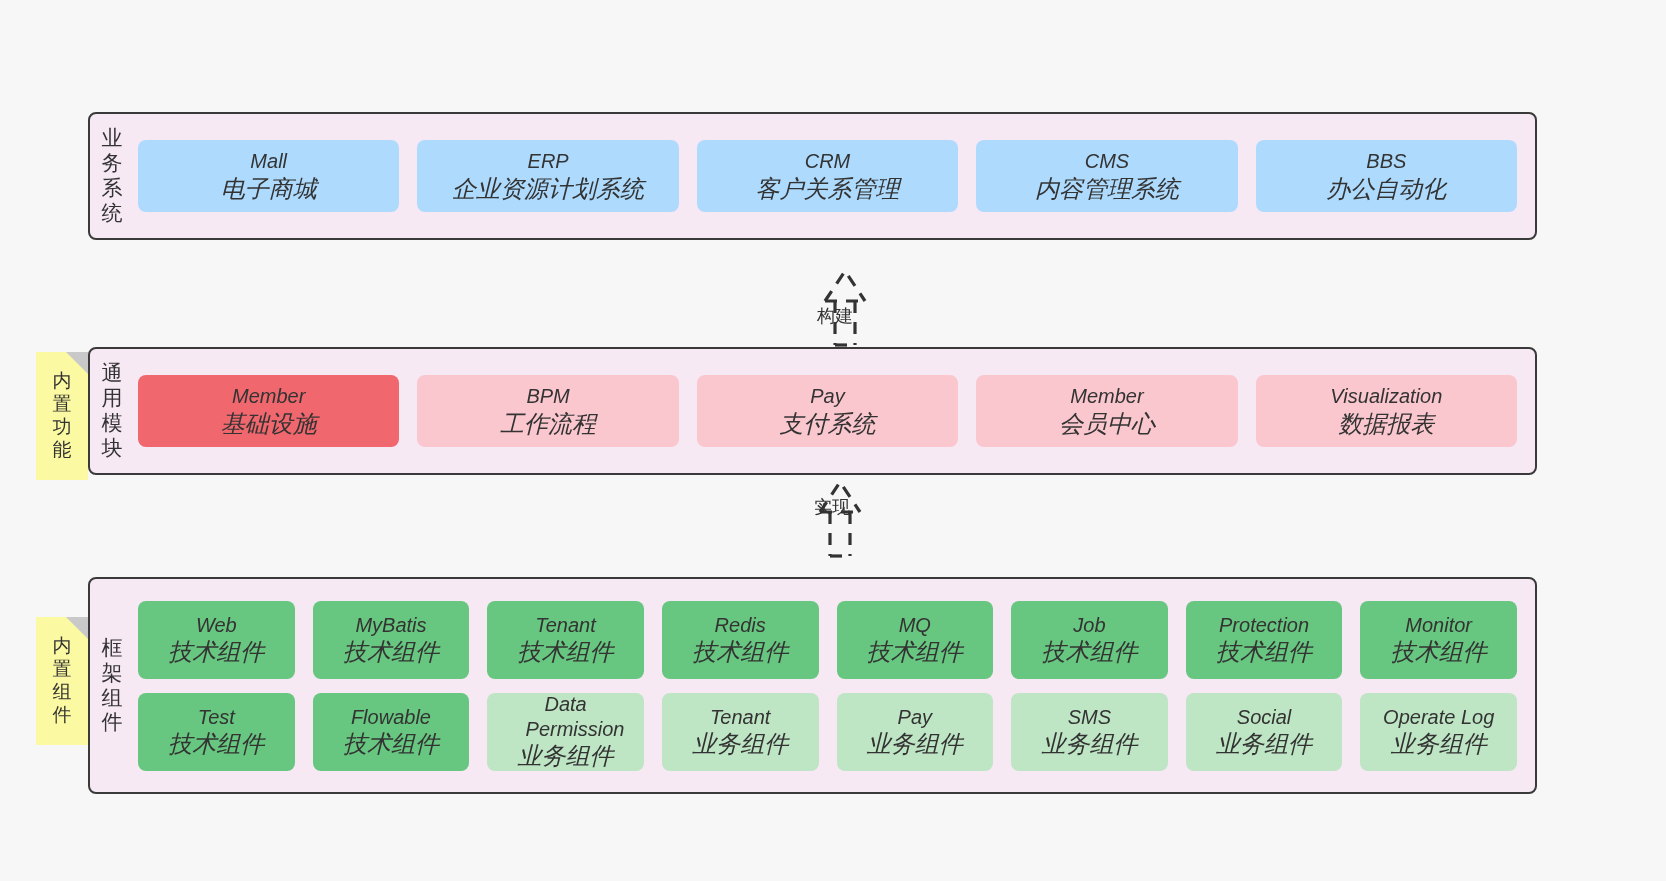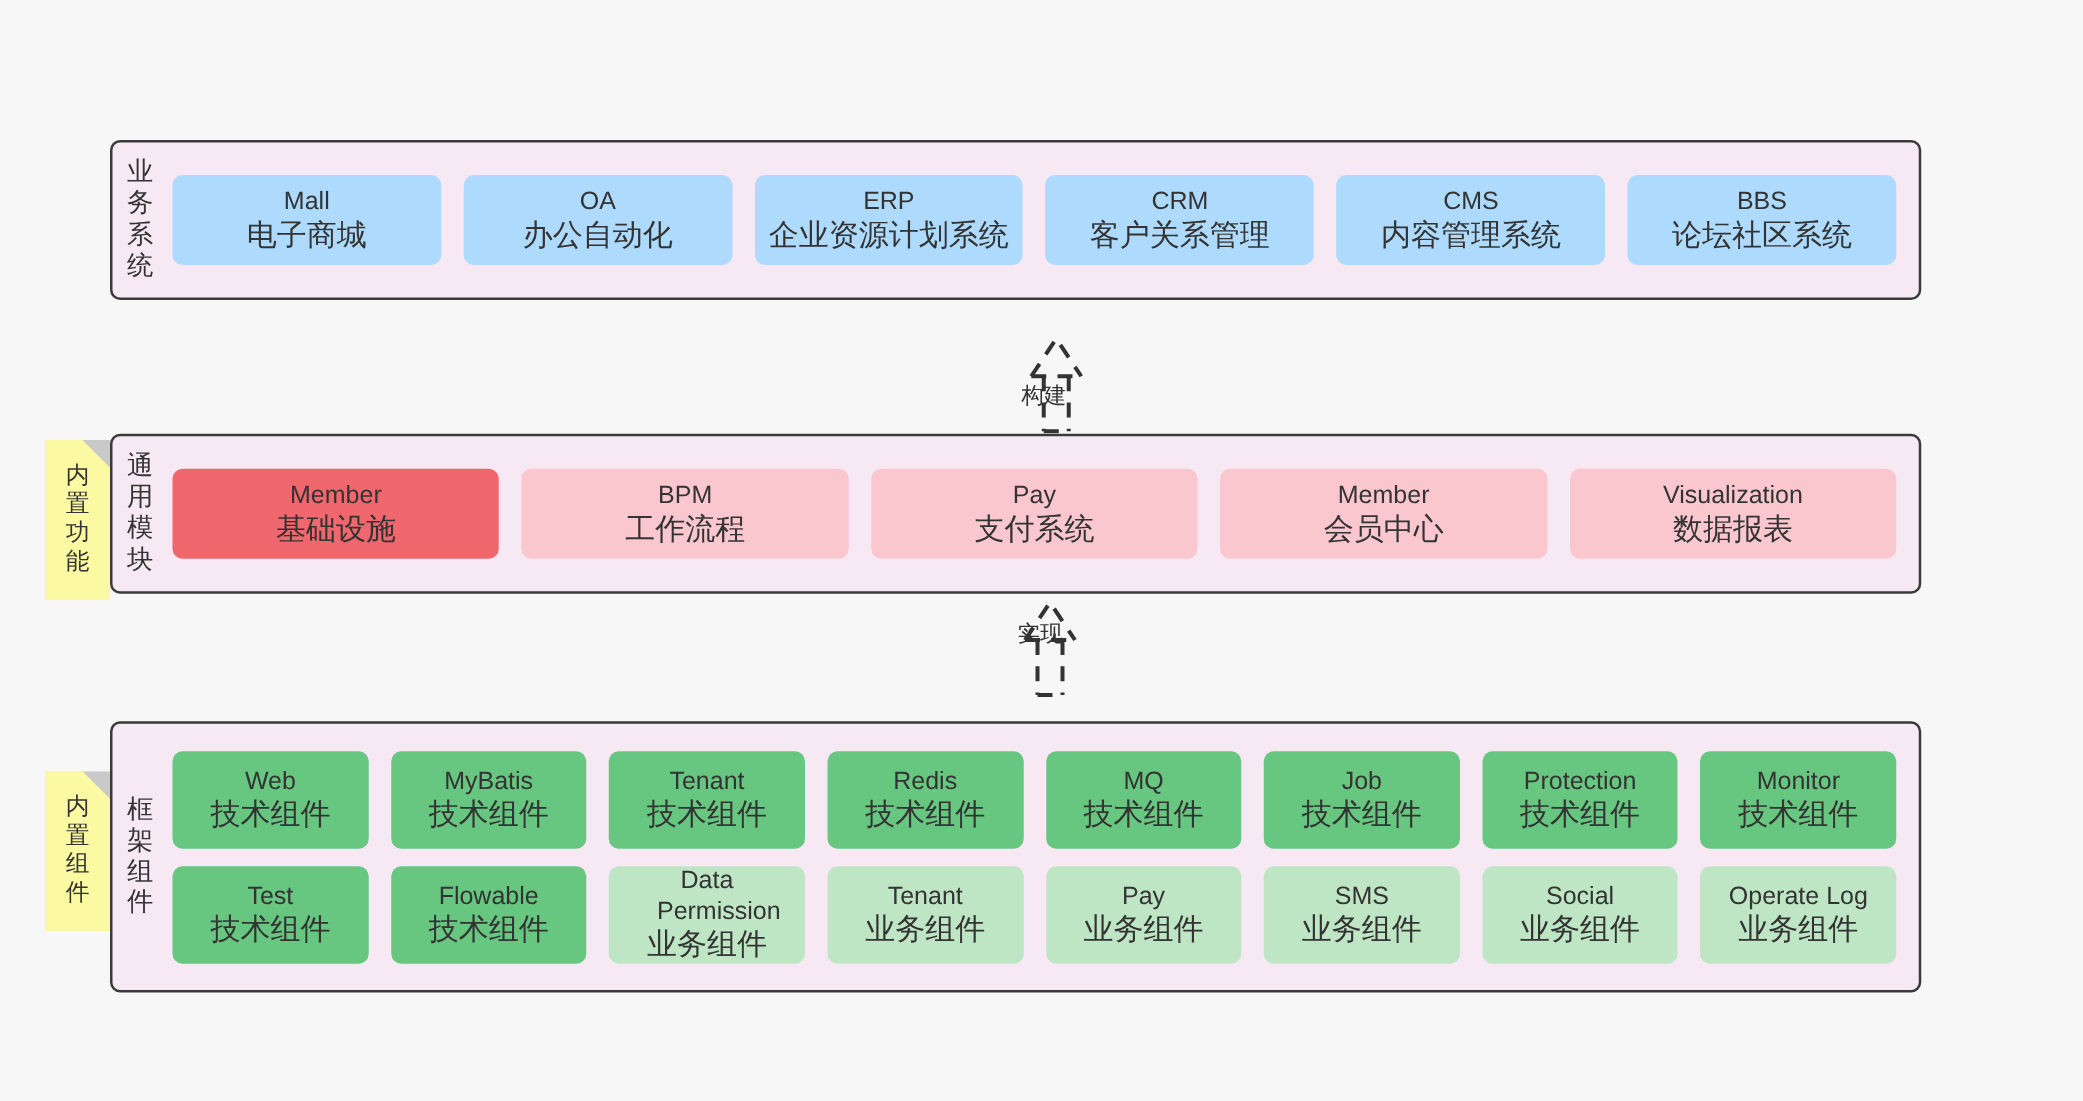--- a/index.html
+++ b/index.html
@@ -50,20 +50,21 @@
     flex-direction: column;
     justify-content: center;
     gap: 14px;
     padding: 0 18px 0 4px;
   }
   .node-row {
     display: flex;
     flex-direction: row;
     justify-content: space-between;
     gap: 18px;
+    font-style: italic;
   }
 
   
   .node {
     box-sizing: border-box;
     flex: 1 1 0;
     border-radius: 8px;
     display: flex;
     flex-direction: column;
     align-items: center;
@@ -140,38 +141,34 @@
 务
 系
 统</div>
     <div class="layer-body">
       <div class="node-row">
         <div class="node blue">
           <div class="title">Mall</div>
           <div class="subtitle">电子商城</div>
         </div>
         <div class="node blue">
-          <div class="title">OA</div>
-          <div class="subtitle">办公自动化</div>
-        </div>
-        <div class="node blue">
           <div class="title">ERP</div>
           <div class="subtitle">企业资源计划系统</div>
         </div>
         <div class="node blue">
           <div class="title">CRM</div>
           <div class="subtitle">客户关系管理</div>
         </div>
         <div class="node blue">
           <div class="title">CMS</div>
           <div class="subtitle">内容管理系统</div>
         </div>
         <div class="node blue">
           <div class="title">BBS</div>
-          <div class="subtitle">论坛社区系统</div>
+          <div class="subtitle">办公自动化</div>
         </div>
       </div>
     </div>
   </div>
 
   <div class="arrow" id="arrow-build" style="left:755px; top:255px; width:180px; height:92px;">
     <svg width="180" height="92" viewBox="0 0 180 92">
 
       <path d="M 70 46 L 90 16 L 110 46" fill="none" stroke="#333333" stroke-width="3.2" stroke-dasharray="12,9" stroke-linecap="butt" stroke-linejoin="miter"></path>
       <path d="M 70 46 L 110 46" fill="none" stroke="#333333" stroke-width="3.2" stroke-dasharray="12,9"></path>

